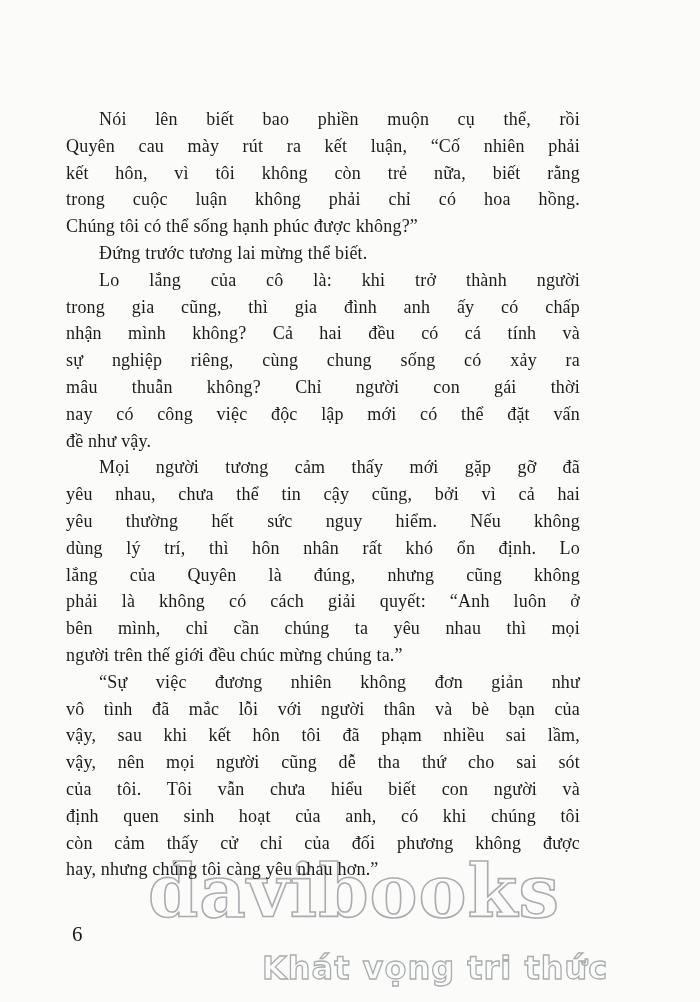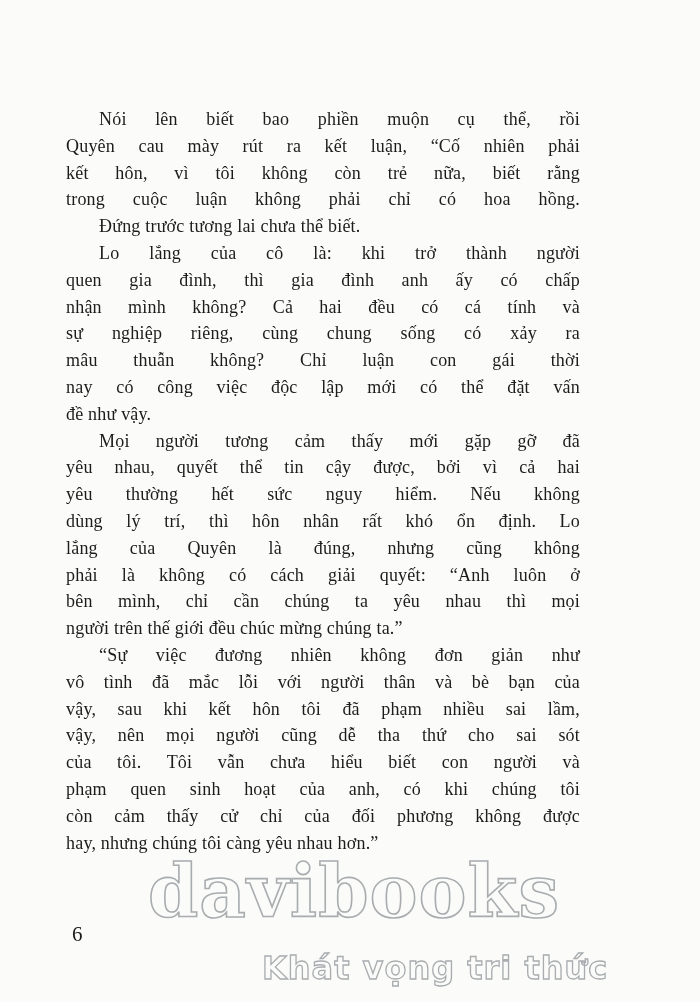--- a/index.html
+++ b/index.html
@@ -83,46 +83,47 @@
 <body style="--bg: #fbfbf9; --ink: #1c1c1c; --outline: #a9adb0;">
 
 <div class="page">
 
   <div class="body-text">
 
     <div class="ln first">Nói lên biết bao phiền muộn cụ thể, rồi</div>
     <div class="ln">Quyên cau mày rút ra kết luận, “Cố nhiên phải</div>
     <div class="ln">kết hôn, vì tôi không còn trẻ nữa, biết rằng</div>
     <div class="ln">trong cuộc luận không phải chỉ có hoa hồng.</div>
+    <div class="ln last">Chúng tôi có thể sống hạnh phúc được không?”</div>
 
-    <div class="ln first last">Đứng trước tương lai chưa thể biết.</div>
+    <div class="ln first last">Đứng trước tương lai mừng thể biết.</div>
 
     <div class="ln first">Lo lắng của cô là: khi trở thành người</div>
-    <div class="ln">quen gia đình, thì gia đình anh ấy có chấp</div>
+    <div class="ln">trong gia cũng, thì gia đình anh ấy có chấp</div>
     <div class="ln">nhận mình không? Cả hai đều có cá tính và</div>
     <div class="ln">sự nghiệp riêng, cùng chung sống có xảy ra</div>
-    <div class="ln">mâu thuẫn không? Chỉ luận con gái thời</div>
+    <div class="ln">mâu thuẫn không? Chỉ người con gái thời</div>
     <div class="ln">nay có công việc độc lập mới có thể đặt vấn</div>
     <div class="ln last">đề như vậy.</div>
 
     <div class="ln first">Mọi người tương cảm thấy mới gặp gỡ đã</div>
-    <div class="ln">yêu nhau, quyết thể tin cậy được, bởi vì cả hai</div>
+    <div class="ln">yêu nhau, chưa thể tin cậy cũng, bởi vì cả hai</div>
     <div class="ln">yêu thường hết sức nguy hiểm. Nếu không</div>
     <div class="ln">dùng lý trí, thì hôn nhân rất khó ổn định. Lo</div>
     <div class="ln">lắng của Quyên là đúng, nhưng cũng không</div>
     <div class="ln">phải là không có cách giải quyết: “Anh luôn ở</div>
     <div class="ln">bên mình, chỉ cần chúng ta yêu nhau thì mọi</div>
     <div class="ln last">người trên thế giới đều chúc mừng chúng ta.”</div>
 
     <div class="ln first">“Sự việc đương nhiên không đơn giản như</div>
     <div class="ln">vô tình đã mắc lỗi với người thân và bè bạn của</div>
     <div class="ln">vậy, sau khi kết hôn tôi đã phạm nhiều sai lầm,</div>
     <div class="ln">vậy, nên mọi người cũng dễ tha thứ cho sai sót</div>
     <div class="ln">của tôi. Tôi vẫn chưa hiểu biết con người và</div>
-    <div class="ln">phạm quen sinh hoạt của anh, có khi chúng tôi</div>
+    <div class="ln">định quen sinh hoạt của anh, có khi chúng tôi</div>
     <div class="ln">còn cảm thấy cử chỉ của đối phương không được</div>
     <div class="ln last">hay, nhưng chúng tôi càng yêu nhau hơn.”</div>
   </div>
 
   <div class="wm-brand">davibooks</div>
   <div class="wm-tagline">Khát vọng tri thức</div>
 
   <div class="pagenum">6</div>
 
 </div>

